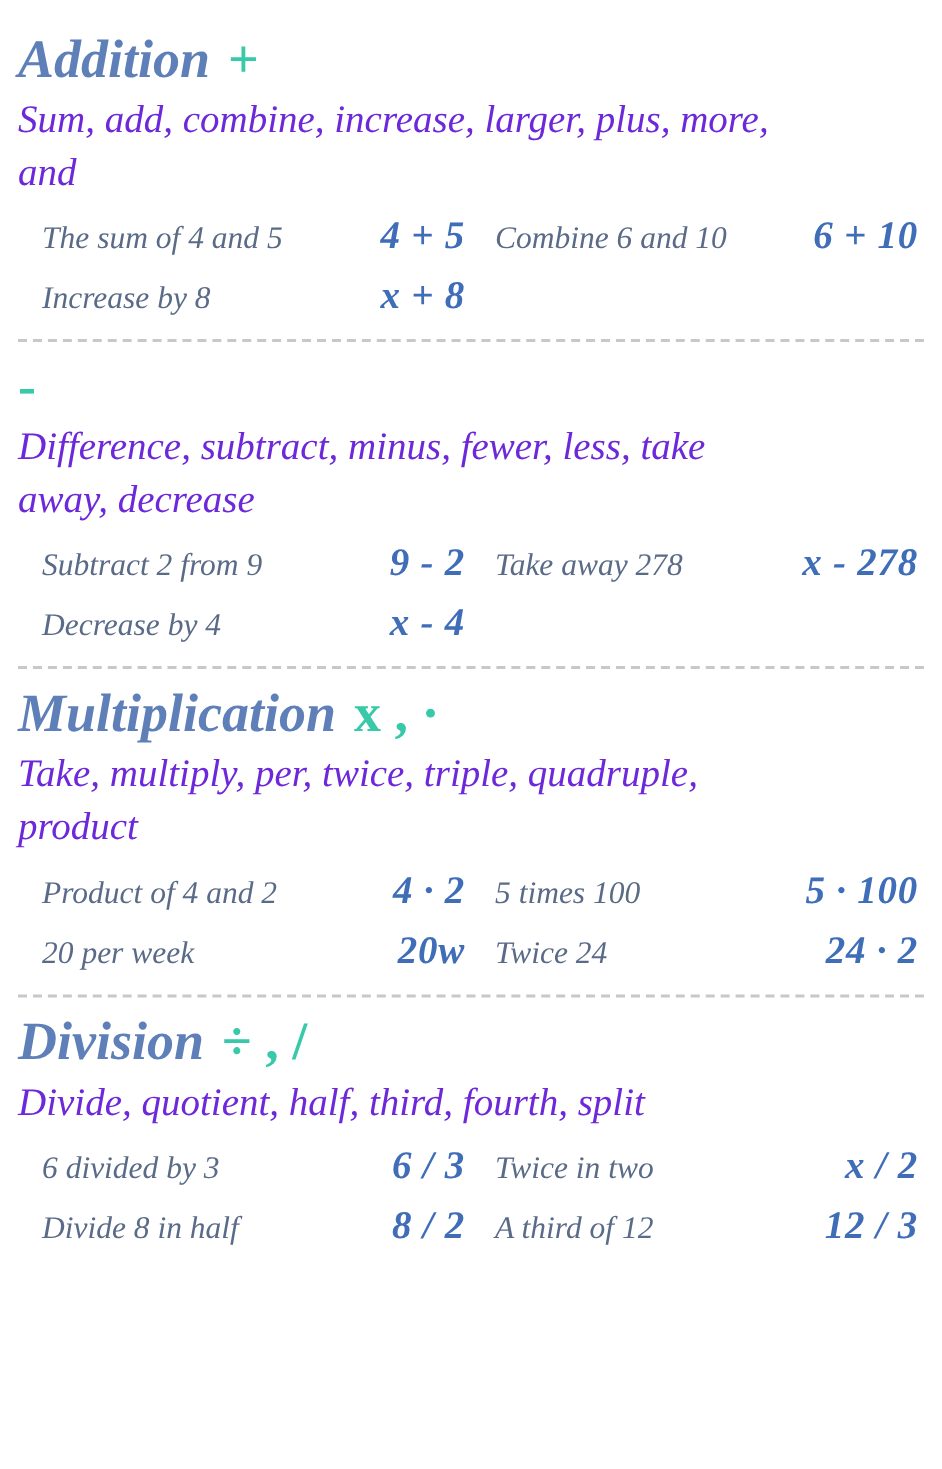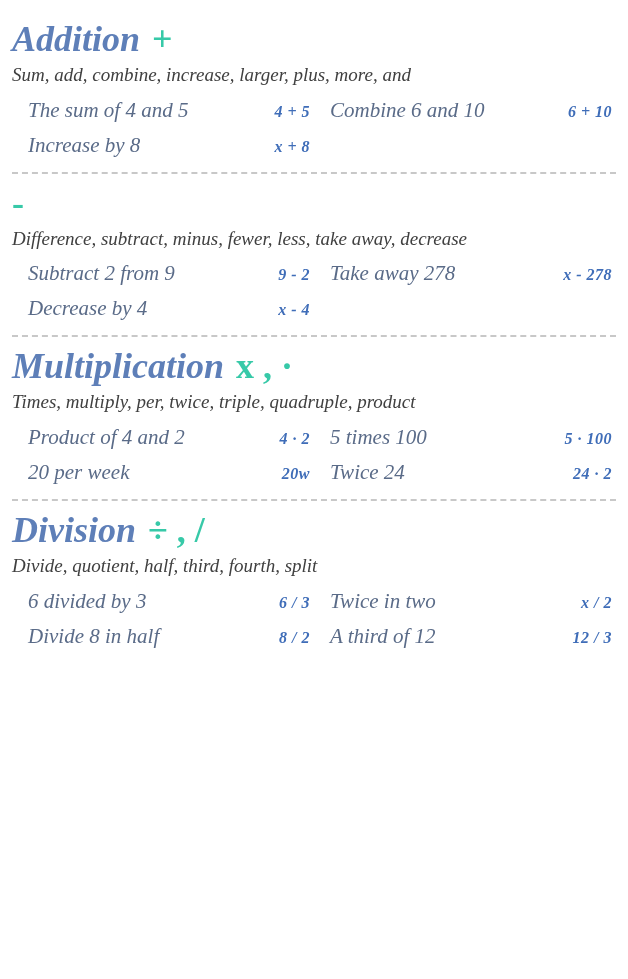--- a/index.html
+++ b/index.html
@@ -34,22 +34,22 @@
       color: #5e7fb8;
       font-style: italic;
     }
     .symbol {
       font-size: 36px;
       font-weight: bold;
       color: #37c9a8;
       font-style: normal;
     }
     .keywords {
-      font-size: 19px;
-      color: #404040;
+      font-size: 26px;
+      color: #6d28d9;
       line-height: 1.35;
       margin-bottom: 10px;
       max-width: 520px;
     }
     .examples {
       display: grid;
       grid-template-columns: 1fr 1fr;
       column-gap: 20px;
       row-gap: 10px;
       padding-left: 16px;
@@ -60,21 +60,21 @@
       align-items: baseline;
       justify-content: space-between;
       gap: 10px;
     }
     .phrase {
       font-size: 21px;
       color: #5a6b88;
       white-space: nowrap;
     }
     .expr {
-      font-size: 16px;
+      font-size: 26px;
       font-weight: bold;
       color: #3f6db8;
       font-style: italic;
       white-space: nowrap;
       letter-spacing: 0.5px;
     }
   </style>
 </head>
 <body>
 
@@ -123,21 +123,21 @@
   </div>
 </div>
 
 <hr class="divider">
 
 <div class="section">
   <div class="title-row">
     <span class="title">Multiplication</span>
     <span class="symbol">x , ·</span>
   </div>
-  <div class="keywords">Times, multiply, per, twice, triple, quadruple, product</div>
+  <div class="keywords">Take, multiply, per, twice, triple, quadruple, product</div>
   <div class="examples">
     <div class="example">
       <span class="phrase">Product of 4 and 2</span>
       <span class="expr">4 · 2</span>
     </div>
     <div class="example">
       <span class="phrase">5 times 100</span>
       <span class="expr">5 · 100</span>
     </div>
     <div class="example">

